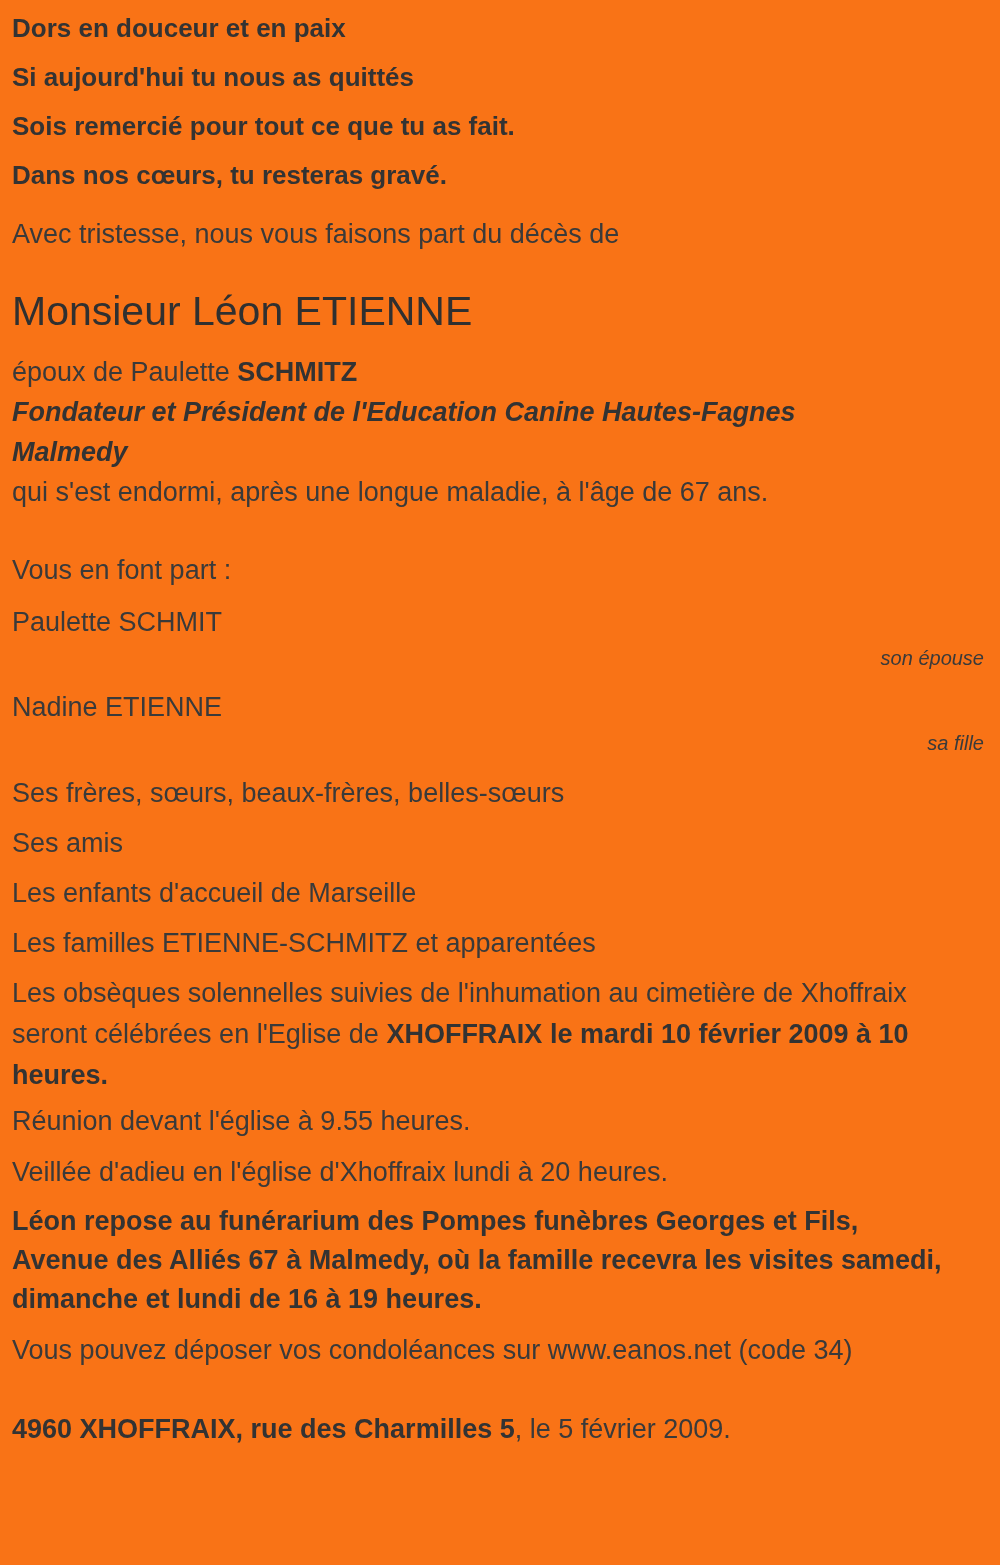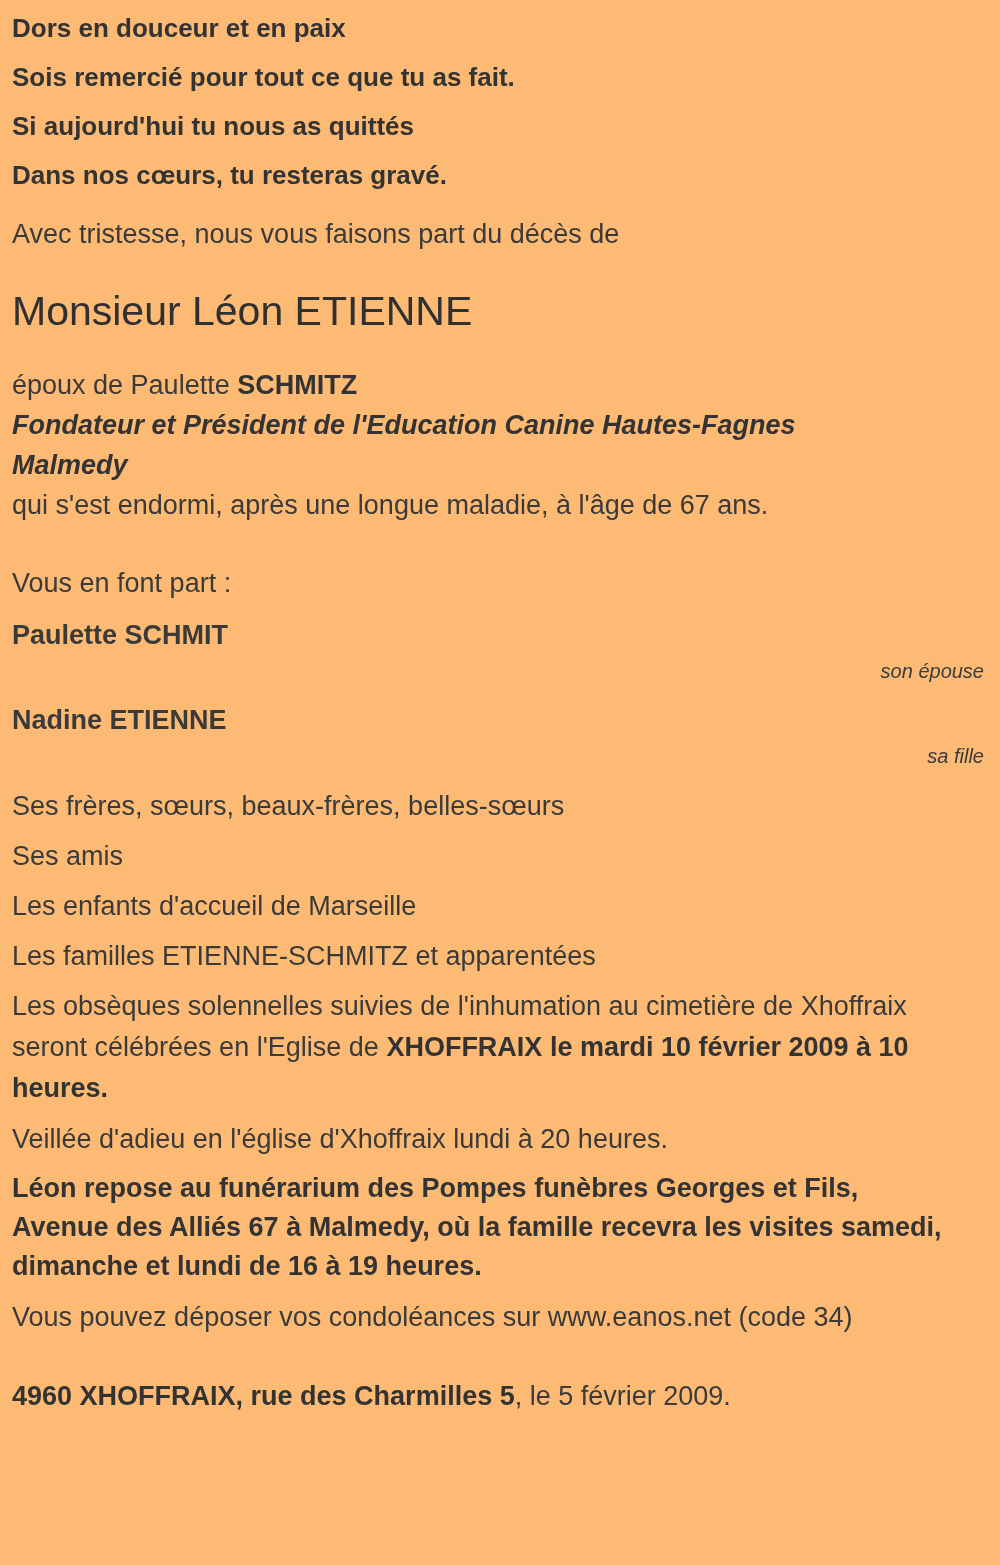--- a/index.html
+++ b/index.html
@@ -8,21 +8,21 @@
     background: #ffffff;
   }
   .page {
     width: 1000px;
     height: 1565px;
     box-sizing: border-box;
     padding: 4px 14px 0 12px;
     font-family: "Liberation Sans", "DejaVu Sans", sans-serif;
     font-size: 27px;
     color: #3a3a3a;
-    background: #fdba74;
+    background: #f97316;
     overflow: hidden;
   }
   p { margin: 0; }
 
   
   .epigraph p {
     font-weight: bold;
     font-size: 26px;
     line-height: 49px;
     color: #333333;
@@ -35,42 +35,41 @@
 
   .deceased-name {
     margin: 32px 0 0;
     font-size: 41px;
     font-weight: normal;
     line-height: 50px;
     color: #303030;
   }
 
   .details {
-    margin-top: 29px;
+    margin-top: 16px;
   }
   .details p {
     line-height: 40px;
   }
   .honorific {
     font-weight: bold;
     font-style: italic;
     max-width: 880px;
     color: #333333;
   }
   .bold { font-weight: bold; color: #333333; }
 
   .announcers-header {
     margin-top: 38px;
     line-height: 40px;
   }
 
   .relative-name {
     margin-top: 12px;
     line-height: 40px;
-    font-weight: bold;
   }
   .relative-relation {
     text-align: right;
     font-style: italic;
     font-size: 20px;
     line-height: 33px;
     padding-right: 2px;
   }
 
   .others { margin-top: 13px; }
@@ -103,22 +102,22 @@
     line-height: 41px;
   }
 </style>
 </head>
 <body>
 
 <div class="page">
 
   <div class="epigraph">
     <p>Dors en douceur et en paix</p>
+    <p>Si aujourd'hui tu nous as quittés</p>
     <p>Sois remercié pour tout ce que tu as fait.</p>
-    <p>Si aujourd'hui tu nous as quittés</p>
     <p>Dans nos cœurs, tu resteras gravé.</p>
   </div>
 
   <p class="intro">Avec tristesse, nous vous faisons part du décès de</p>
 
   <p class="deceased-name">Monsieur Léon ETIENNE</p>
 
   <div class="details">
     <p><span>époux de Paulette </span><span class="bold">SCHMITZ</span></p>
     <p class="honorific">Fondateur et Président de l'Education Canine Hautes-Fagnes Malmedy</p>
@@ -136,20 +135,21 @@
 
   <div class="others">
     <p>Ses frères, sœurs, beaux-frères, belles-sœurs</p>
     <p>Ses amis</p>
     <p>Les enfants d'accueil de Marseille</p>
     <p>Les familles ETIENNE-SCHMITZ et apparentées</p>
   </div>
 
   <p class="ceremony"><span>Les obsèques solennelles suivies de l'inhumation au cimetière de Xhoffraix seront célébrées en l'Eglise de </span><span class="bold">XHOFFRAIX le mardi 10 février 2009 à 10 heures.</span></p>
 
+  <p class="meeting">Réunion devant l'église à 9.55 heures.</p>
 
   <p class="vigil">Veillée d'adieu en l'église d'Xhoffraix lundi à 20 heures.</p>
 
   <p class="funerarium">Léon repose au funérarium des Pompes funèbres Georges et Fils, Avenue des Alliés 67 à Malmedy, où la famille recevra les visites samedi, dimanche et lundi de 16 à 19 heures.</p>
 
   <p class="condolences">Vous pouvez déposer vos condoléances sur www.eanos.net (code 34)</p>
 
   <p class="footer"><span class="bold">4960 XHOFFRAIX, rue des Charmilles 5</span><span>, le 5 février 2009.</span></p>
 
 </div>

